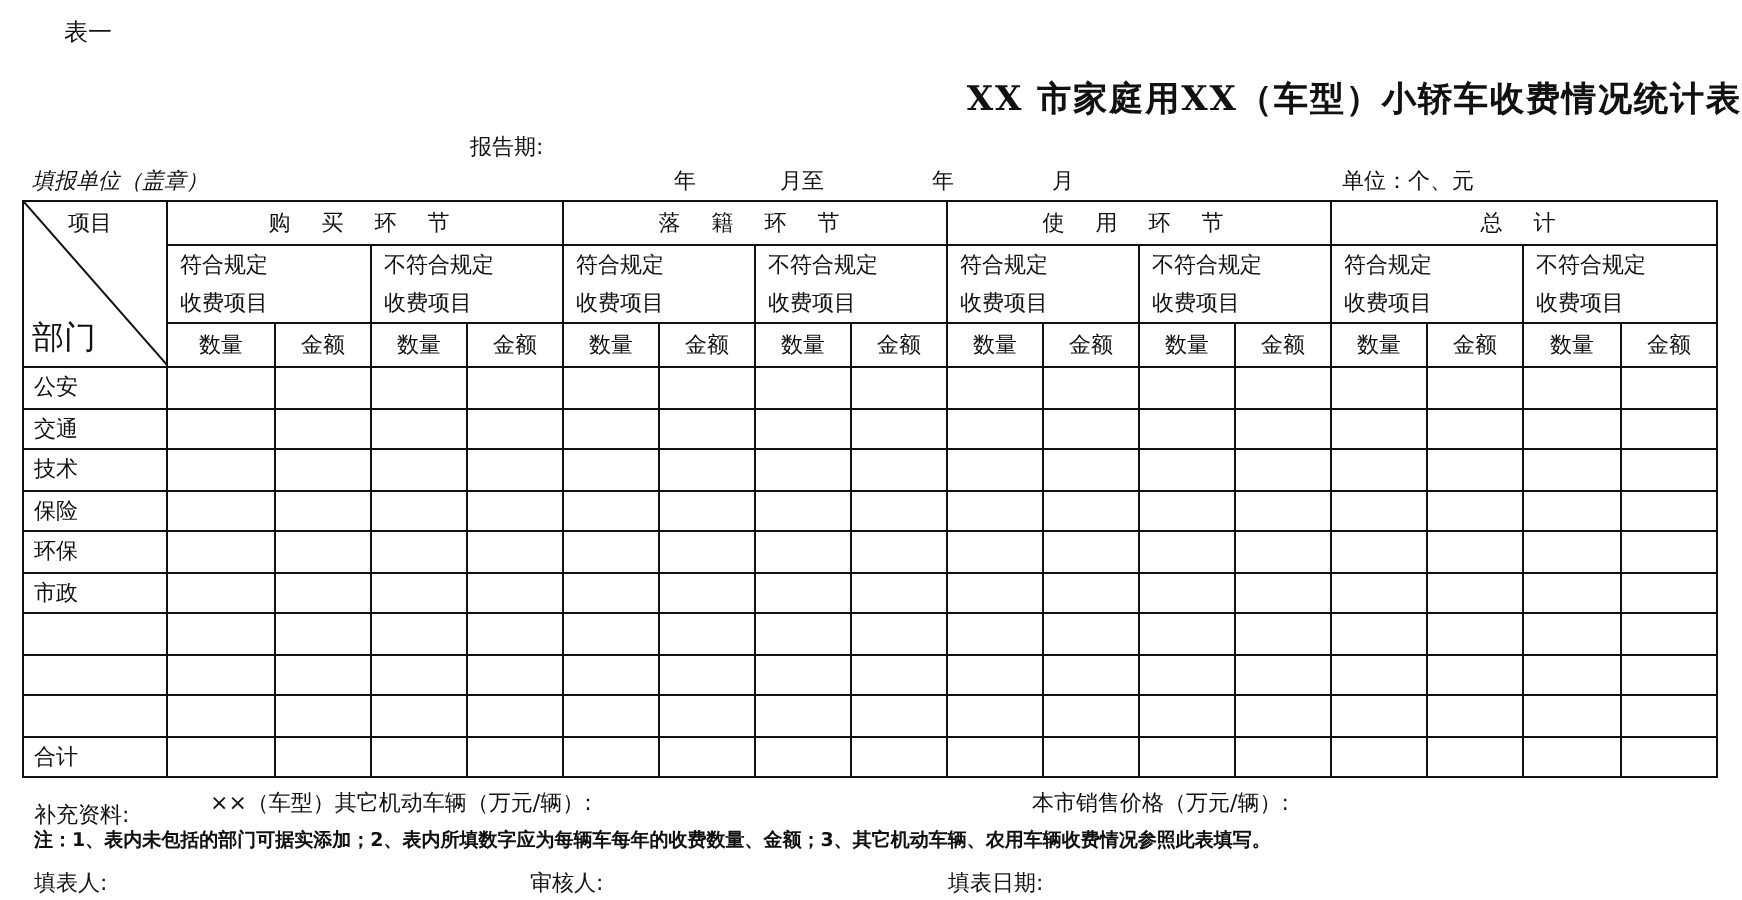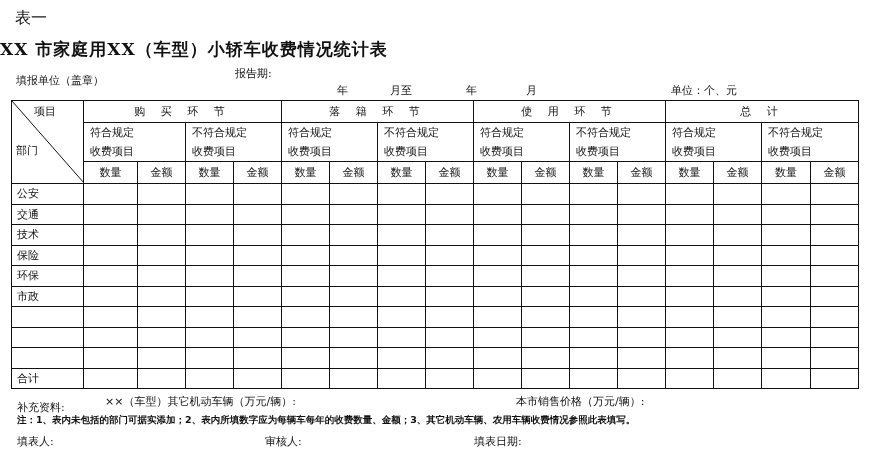--- a/index.html
+++ b/index.html
@@ -1,39 +1,39 @@
 <!DOCTYPE html>
 <html><head>
 <meta charset="utf-8">
 <style>
   html, body { margin:0; padding:0; background:#ffffff; }
   body { width:871px; height:450px; position:relative; overflow:hidden;
          font-family:"DejaVu Sans","Liberation Sans",sans-serif; color:#111; }
   .abs { position:absolute; white-space:nowrap; }
   .small { font-size:11px; }
-  .title { font-family:"DejaVu Serif","Liberation Serif",serif; font-weight:bold; font-size:17px; left:0; width:871px; text-align:left; top:38px; letter-spacing:1px; }
+  .title { font-family:"DejaVu Serif","Liberation Serif",serif; font-weight:bold; font-size:17px; left:0; width:871px; text-align:right; top:38px; letter-spacing:1px; }
   table.grid { position:absolute; left:11px; top:100px; border-collapse:collapse; table-layout:fixed; }
   table.grid td { border:1px solid #111; padding:0; font-size:11px; overflow:hidden; white-space:nowrap; }
   .sec { text-align:center; letter-spacing:6px; height:21px; }
   .sub { height:38px; vertical-align:top; line-height:19px; padding-left:6px !important; }
   .qa { height:21px; text-align:center; }
   .dr td { height:19.5px; }
   .rowlabel { padding-left:5px !important; }
   .diag { position:relative; }
   .diag svg { position:absolute; left:0; top:0; }
   .diag .lt { position:absolute; left:22px; top:3px; font-size:11px; }
-  .diag .lb { position:absolute; left:4px; top:42px; font-size:11px;text-align:center; }
+  .diag .lb { position:absolute; left:4px; top:58px; font-size:16px;text-align:center; }
 </style>
 </head>
 <body>
 
-<div class="abs" style="left:15px;top:8px;font-size:16px;">表一</div>
+<div class="abs" style="left:32px;top:8px;font-size:12px;">表一</div>
 <div class="abs title">XX 市家庭用XX（车型）小轿车收费情况统计表</div>
 
-<div class="abs small" style="left:16px;top:73px;">填报单位（盖章）</div>
+<div class="abs small" style="left:16px;top:83px;font-style:italic;">填报单位（盖章）</div>
 <div class="abs small" style="left:235px;top:66px;">报告期:</div>
 <div class="abs small" style="left:337px;top:83px;">年</div>
 <div class="abs small" style="left:390px;top:83px;">月至</div>
 <div class="abs small" style="left:466px;top:83px;">年</div>
 <div class="abs small" style="left:526px;top:83px;">月</div>
 <div class="abs small" style="left:671px;top:83px;">单位：个、元</div>
 
 <table class="grid">
   <colgroup>
     <col style="width:72px">

